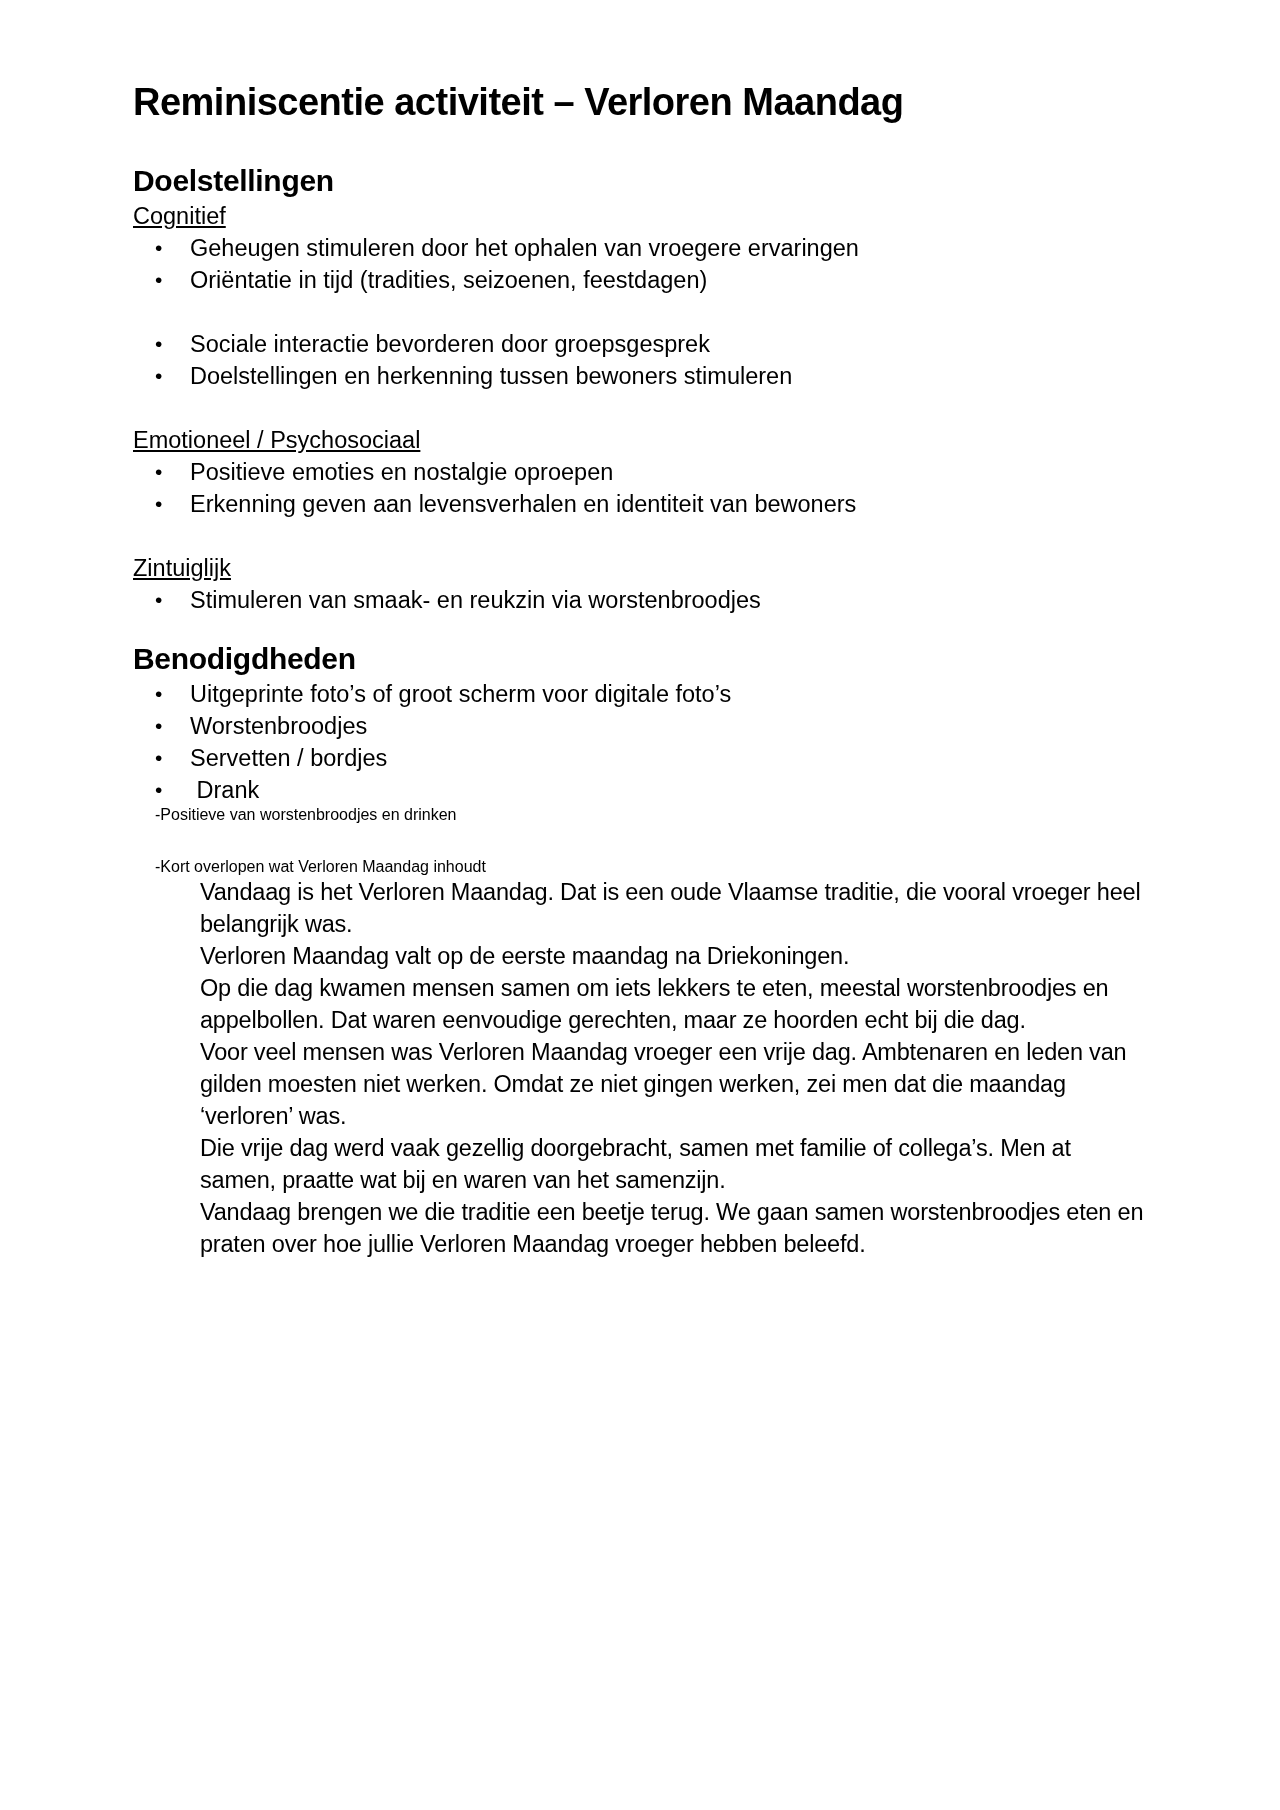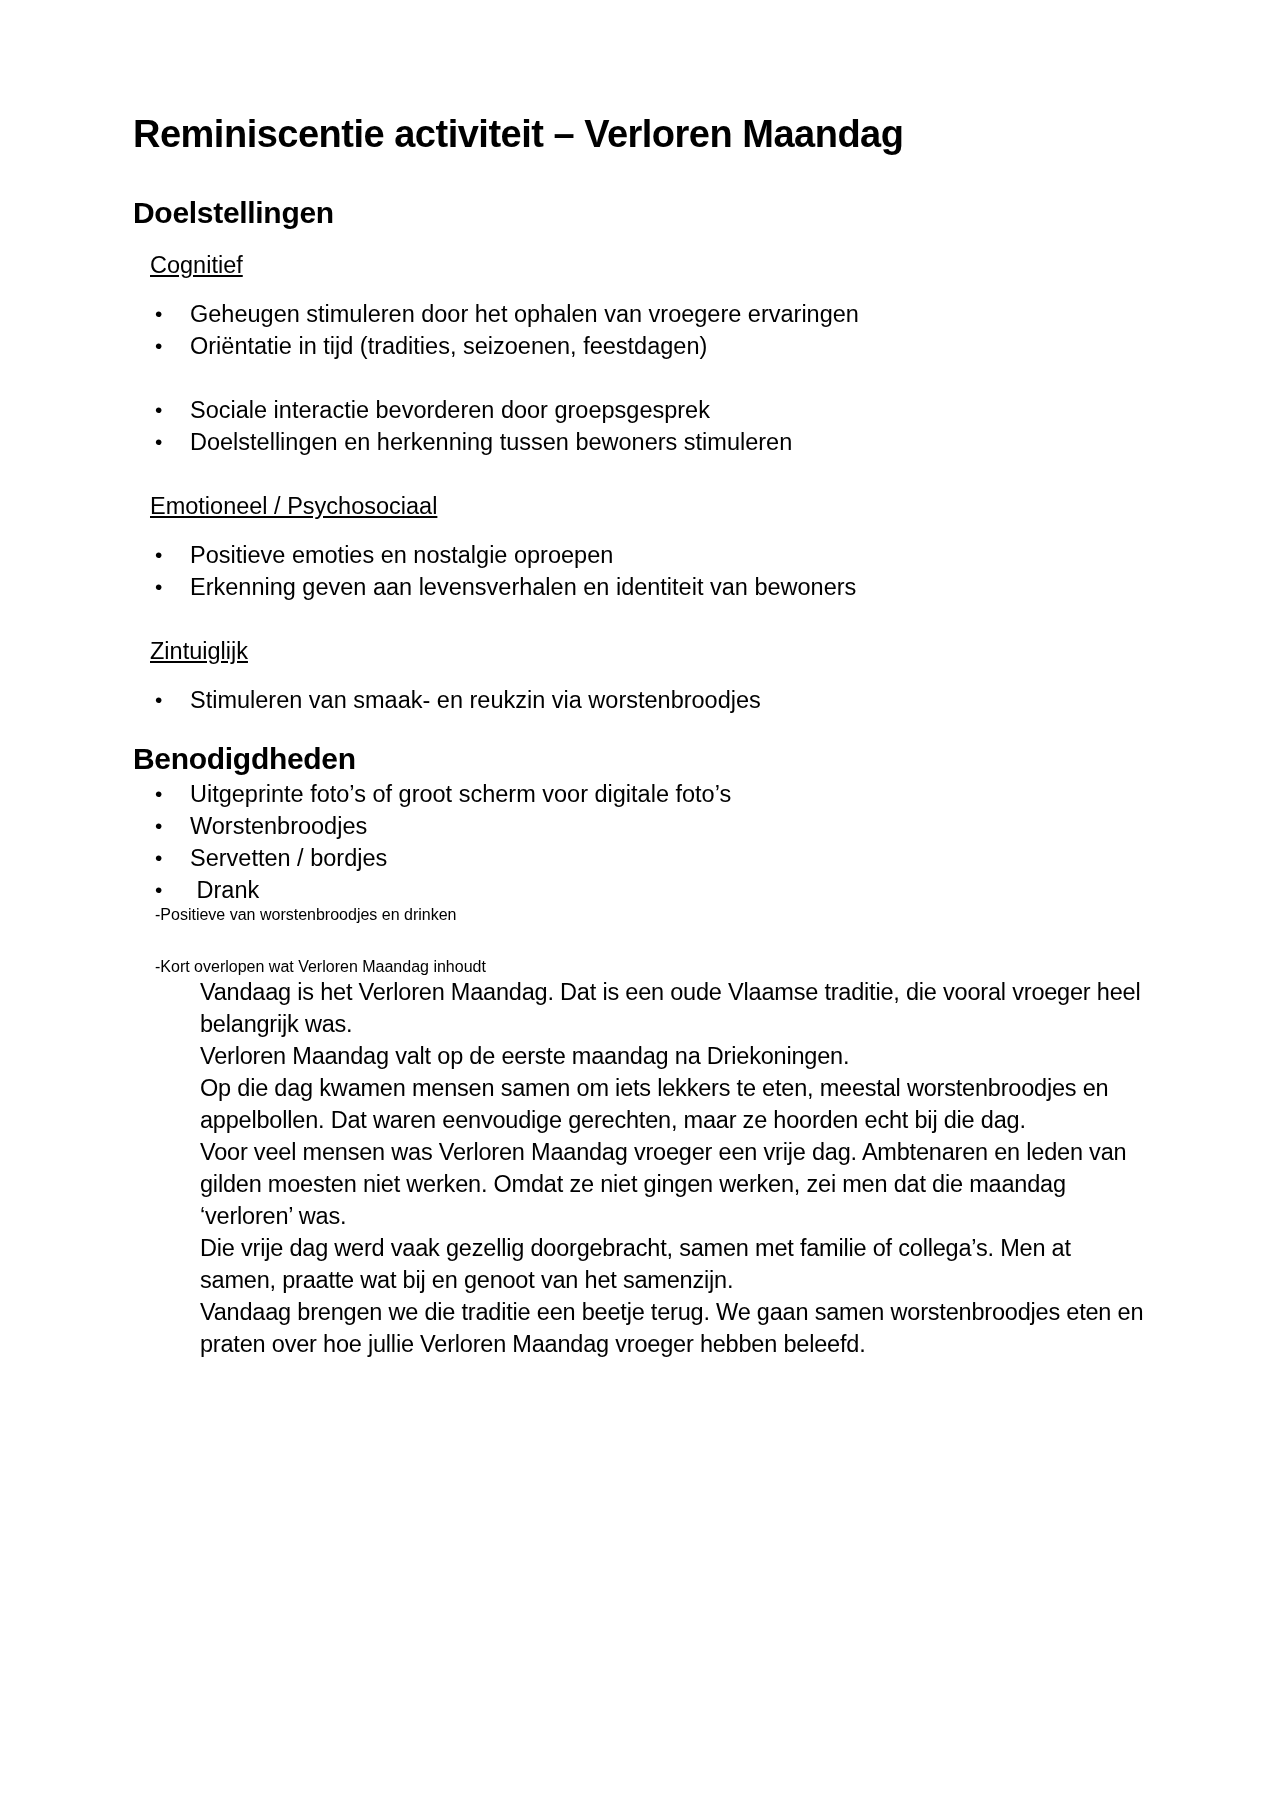--- a/index.html
+++ b/index.html
@@ -7,21 +7,21 @@
     width: 1280px;
     height: 1810px;
     font-family: "Liberation Sans", "DejaVu Sans", sans-serif;
     color: #000000;
     -webkit-font-smoothing: antialiased;
   }
   .page {
     box-sizing: border-box;
     width: 1280px;
     height: 1810px;
-    padding: 112px 133px 0 133px;
+    padding: 80px 133px 0 133px;
     background: #ffffff;
     overflow: hidden;
   }
   h1.doc-title {
     font-size: 38px;
     line-height: 44px;
     font-weight: 700;
     letter-spacing: -0.5px;
     margin: 0 0 38px 0;
   }
@@ -29,21 +29,21 @@
     font-size: 30px;
     line-height: 38px;
     font-weight: 700;
     letter-spacing: -0.3px;
     margin: 0;
   }
   h2.spaced { margin-top: 24px; }
   .sub-label {
     font-size: 23.5px;
     line-height: 32px;
-    margin: 17px;
+    margin: 0;
   }
   .sub-label .u { text-decoration: underline; }
   ul.blist { list-style: none; margin: 0; padding: 0; }
   li.li-row {
     display: flex;
     font-size: 23.5px;
     line-height: 32px;
   }
   .marker {
     flex: 0 0 auto;
@@ -153,18 +153,18 @@
     <div class="li-row"><span class="marker">-</span><span class="li-text">Positieve van worstenbroodjes en drinken</span></div>
   </div>
 
   <div class="intro-item">
     <div class="li-row"><span class="marker">-</span><span class="li-text">Kort overlopen wat Verloren Maandag inhoudt</span></div>
     <div class="indent-block">
       <p>Vandaag is het Verloren Maandag. Dat is een oude Vlaamse traditie, die vooral vroeger heel belangrijk was.</p>
       <p>Verloren Maandag valt op de eerste maandag na Driekoningen.</p>
       <p>Op die dag kwamen mensen samen om iets lekkers te eten, meestal worstenbroodjes en appelbollen. Dat waren eenvoudige gerechten, maar ze hoorden echt bij die dag.</p>
       <p>Voor veel mensen was Verloren Maandag vroeger een vrije dag. Ambtenaren en leden van gilden moesten niet werken. Omdat ze niet gingen werken, zei men dat die maandag ‘verloren’ was.</p>
-      <p>Die vrije dag werd vaak gezellig doorgebracht, samen met familie of collega’s. Men at samen, praatte wat bij en genoot van het samenzijn.</p>
+      <p>Die vrije dag werd vaak gezellig doorgebracht, samen met familie of collega’s. Men at samen, praatte wat bij en waren van het samenzijn.</p>
       <p>Vandaag brengen we die traditie een beetje terug. We gaan samen worstenbroodjes eten en praten over hoe jullie Verloren Maandag vroeger hebben beleefd.</p>
     </div>
   </div>
 
 </div>
 
 </body></html>

